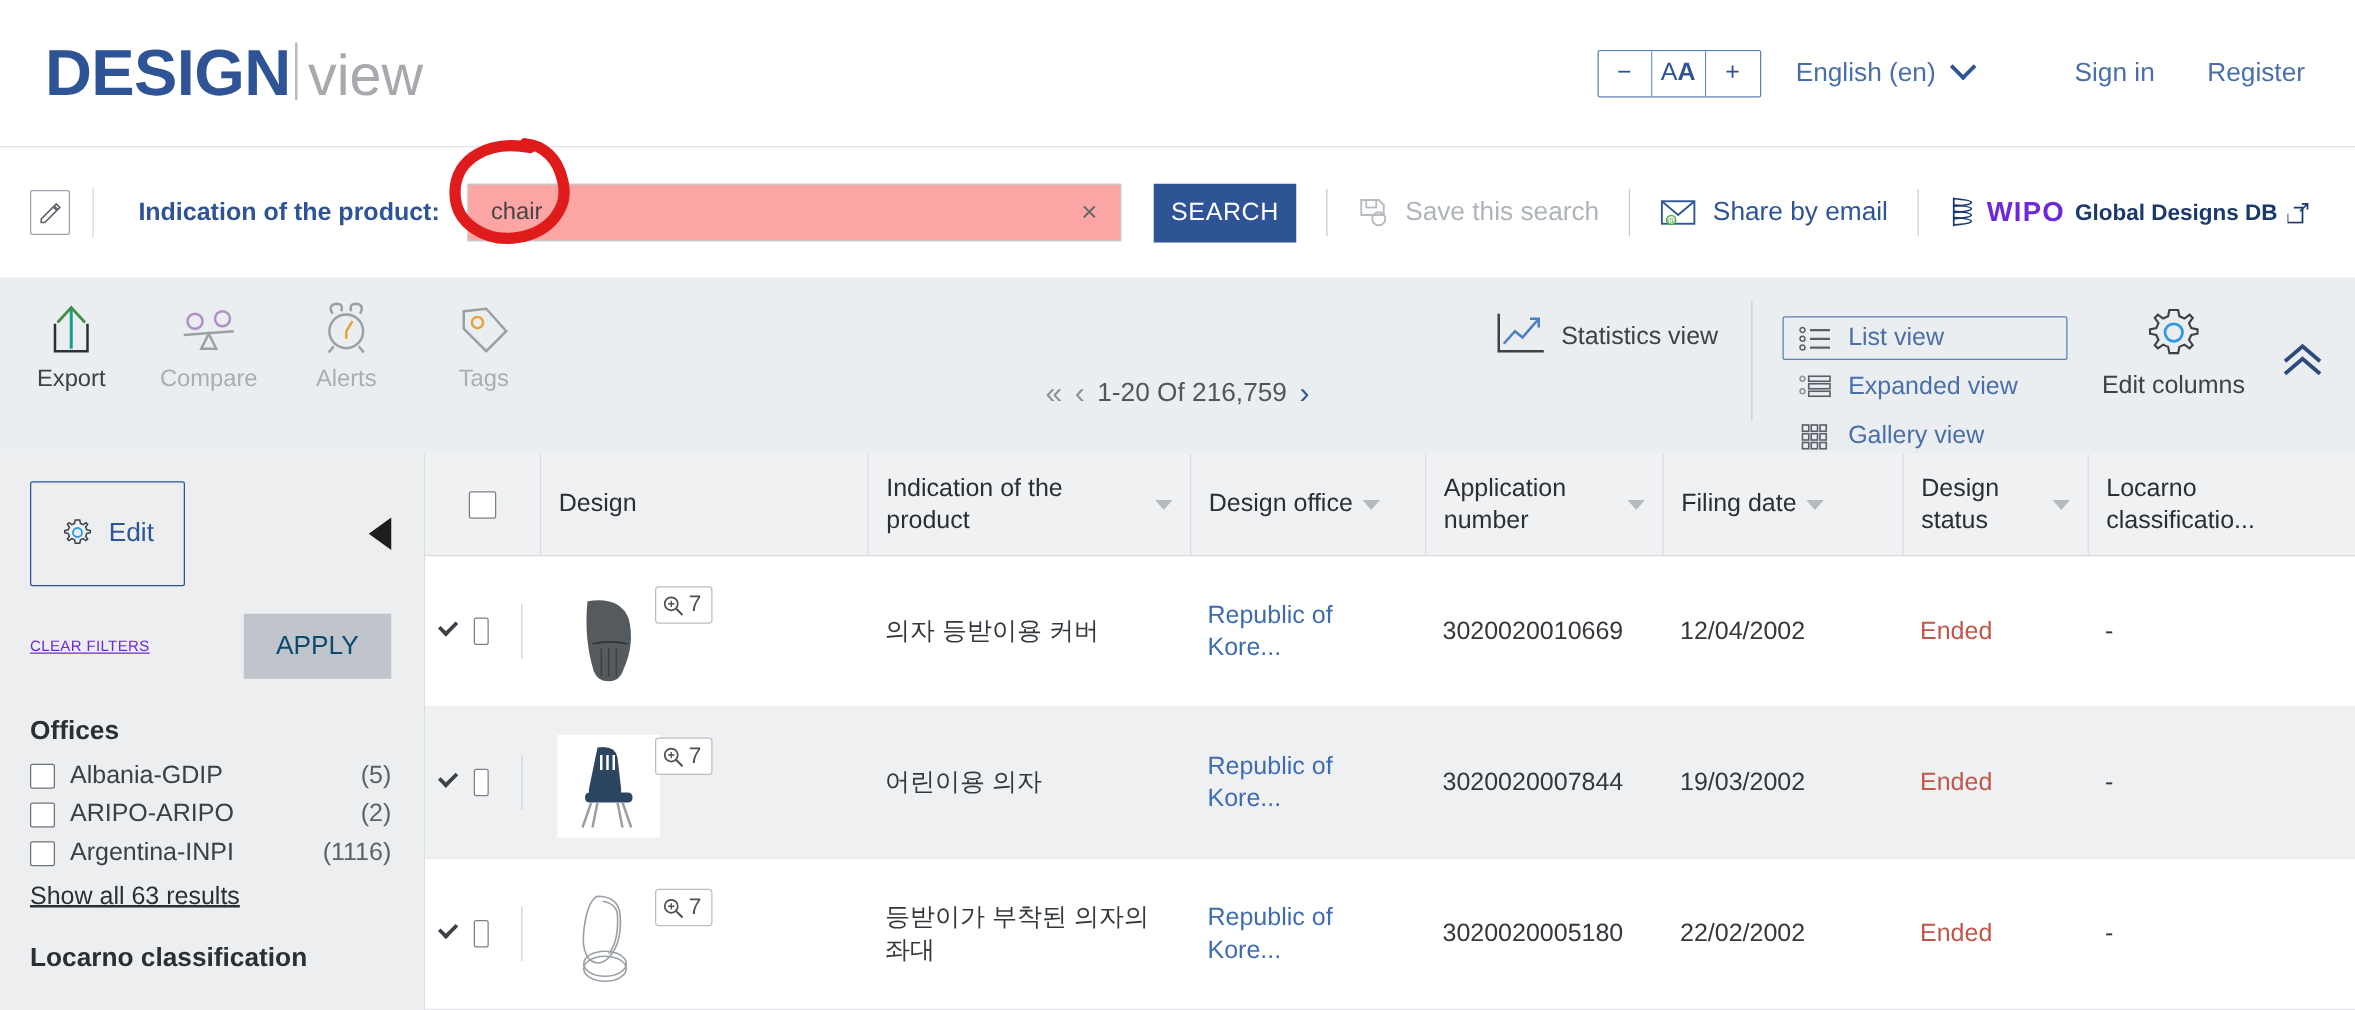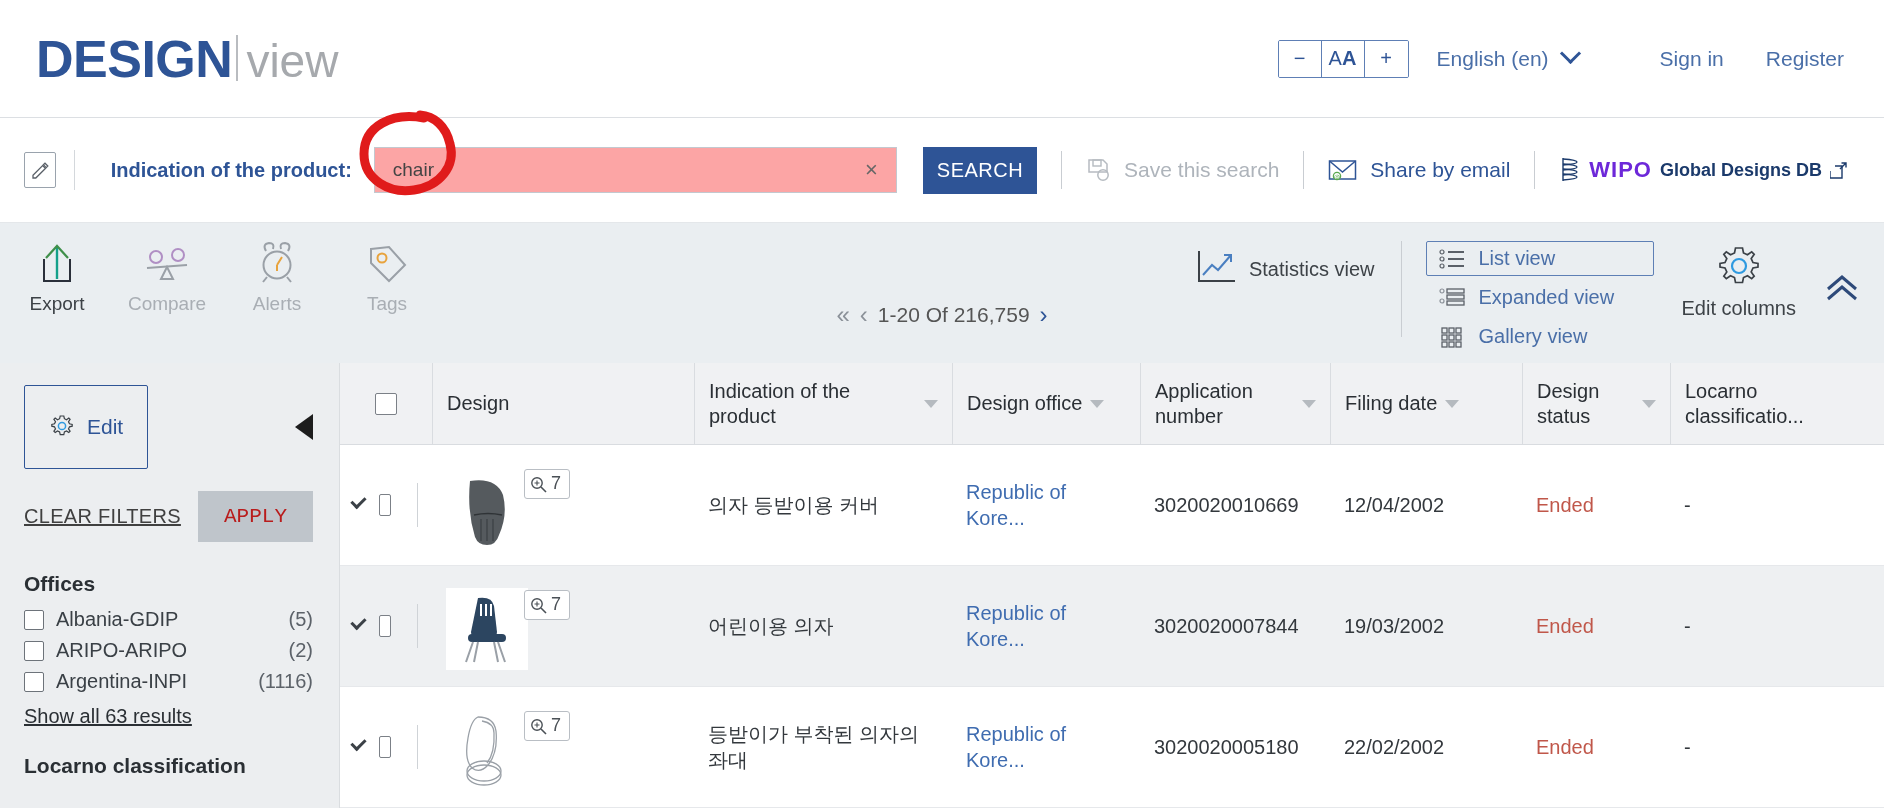--- a/index.html
+++ b/index.html
@@ -132,21 +132,21 @@
   .pg-arrow.act { color:#2e5496; }
 
   .views-zone {
     margin-left:auto; display:flex; align-items:flex-start; padding-right:22px;
   }
   .stats-view {
     display:flex; align-items:center; gap:8px;
     cursor:pointer; color:#3d4247; font-size:20px; margin-right:26px; margin-top:6px;
   }
   .views-sep { width:1px; height:96px; background:#c9cdd2; margin-right:24px; }
-  .view-list { display:flex; flex-direction:column; gap:4px; margin-right:28px; }
+  .view-list { display:flex; flex-direction:column; gap:4px; margin-right:28px;margin-top:12px; }
   .view-opt {
     display:flex; align-items:center; gap:14px; padding:5px 16px 5px 12px;
     font-size:20px; color:#4a6fa8; cursor:pointer; border:1px solid transparent; min-width:228px;
   }
   .view-opt.selected { border:1px solid #5e7fb5; border-radius:2px; }
   .edit-cols {
     display:flex; flex-direction:column; align-items:center; gap:8px;
     cursor:pointer; color:#3d4247; font-size:20px; margin-right:26px; margin-top:2px;
   }
   .collapse-up { cursor:pointer; margin-top:32px; }
@@ -164,26 +164,26 @@
     border:1px solid #2e5496; border-radius:2px; padding:28px 24px;
     color:#2e5496; font-size:21px; cursor:pointer; background:#eceef0;
   }
   .collapse-tri {
     margin-left:auto; width:0; height:0;
     border-top:13px solid transparent; border-bottom:13px solid transparent;
     border-right:18px solid #1d1d1d; cursor:pointer;
   }
   .sb-filters { display:flex; align-items:center; margin-top:22px; }
   .clear-filters {
-    color:#404040; font-size:20px; text-decoration:underline; cursor:pointer; letter-spacing:0.3px;
+    color:#6d28d9; font-size:12px; text-decoration:underline; cursor:pointer; letter-spacing:0.3px;
   }
   .apply-btn {
-    margin-left:auto; background:#bfc5cb; color:#b91c1c; border:none;
+    margin-left:auto; background:#bfc5cb; color:#0c4a6e; border:none;
     padding:14px 26px; font-size:21px; cursor:default;
-    font-family:Liberation Mono, monospace;
+    font-family:Liberation Sans, sans-serif;
   }
   .facet-title { font-size:21px; font-weight:bold; color:#2a2f34; margin-top:30px; margin-bottom:8px; }
   .facet-row {
     display:flex; align-items:center; font-size:20px; color:#3a4046; padding:4px 0; cursor:pointer;
   }
   .facet-cb {
     width:20px; height:20px; border:1.5px solid #6d737a; background:#fff;
     margin-right:12px; flex-shrink:0; border-radius:2px;
   }
   .facet-count { margin-left:auto; color:#5c6269; }

